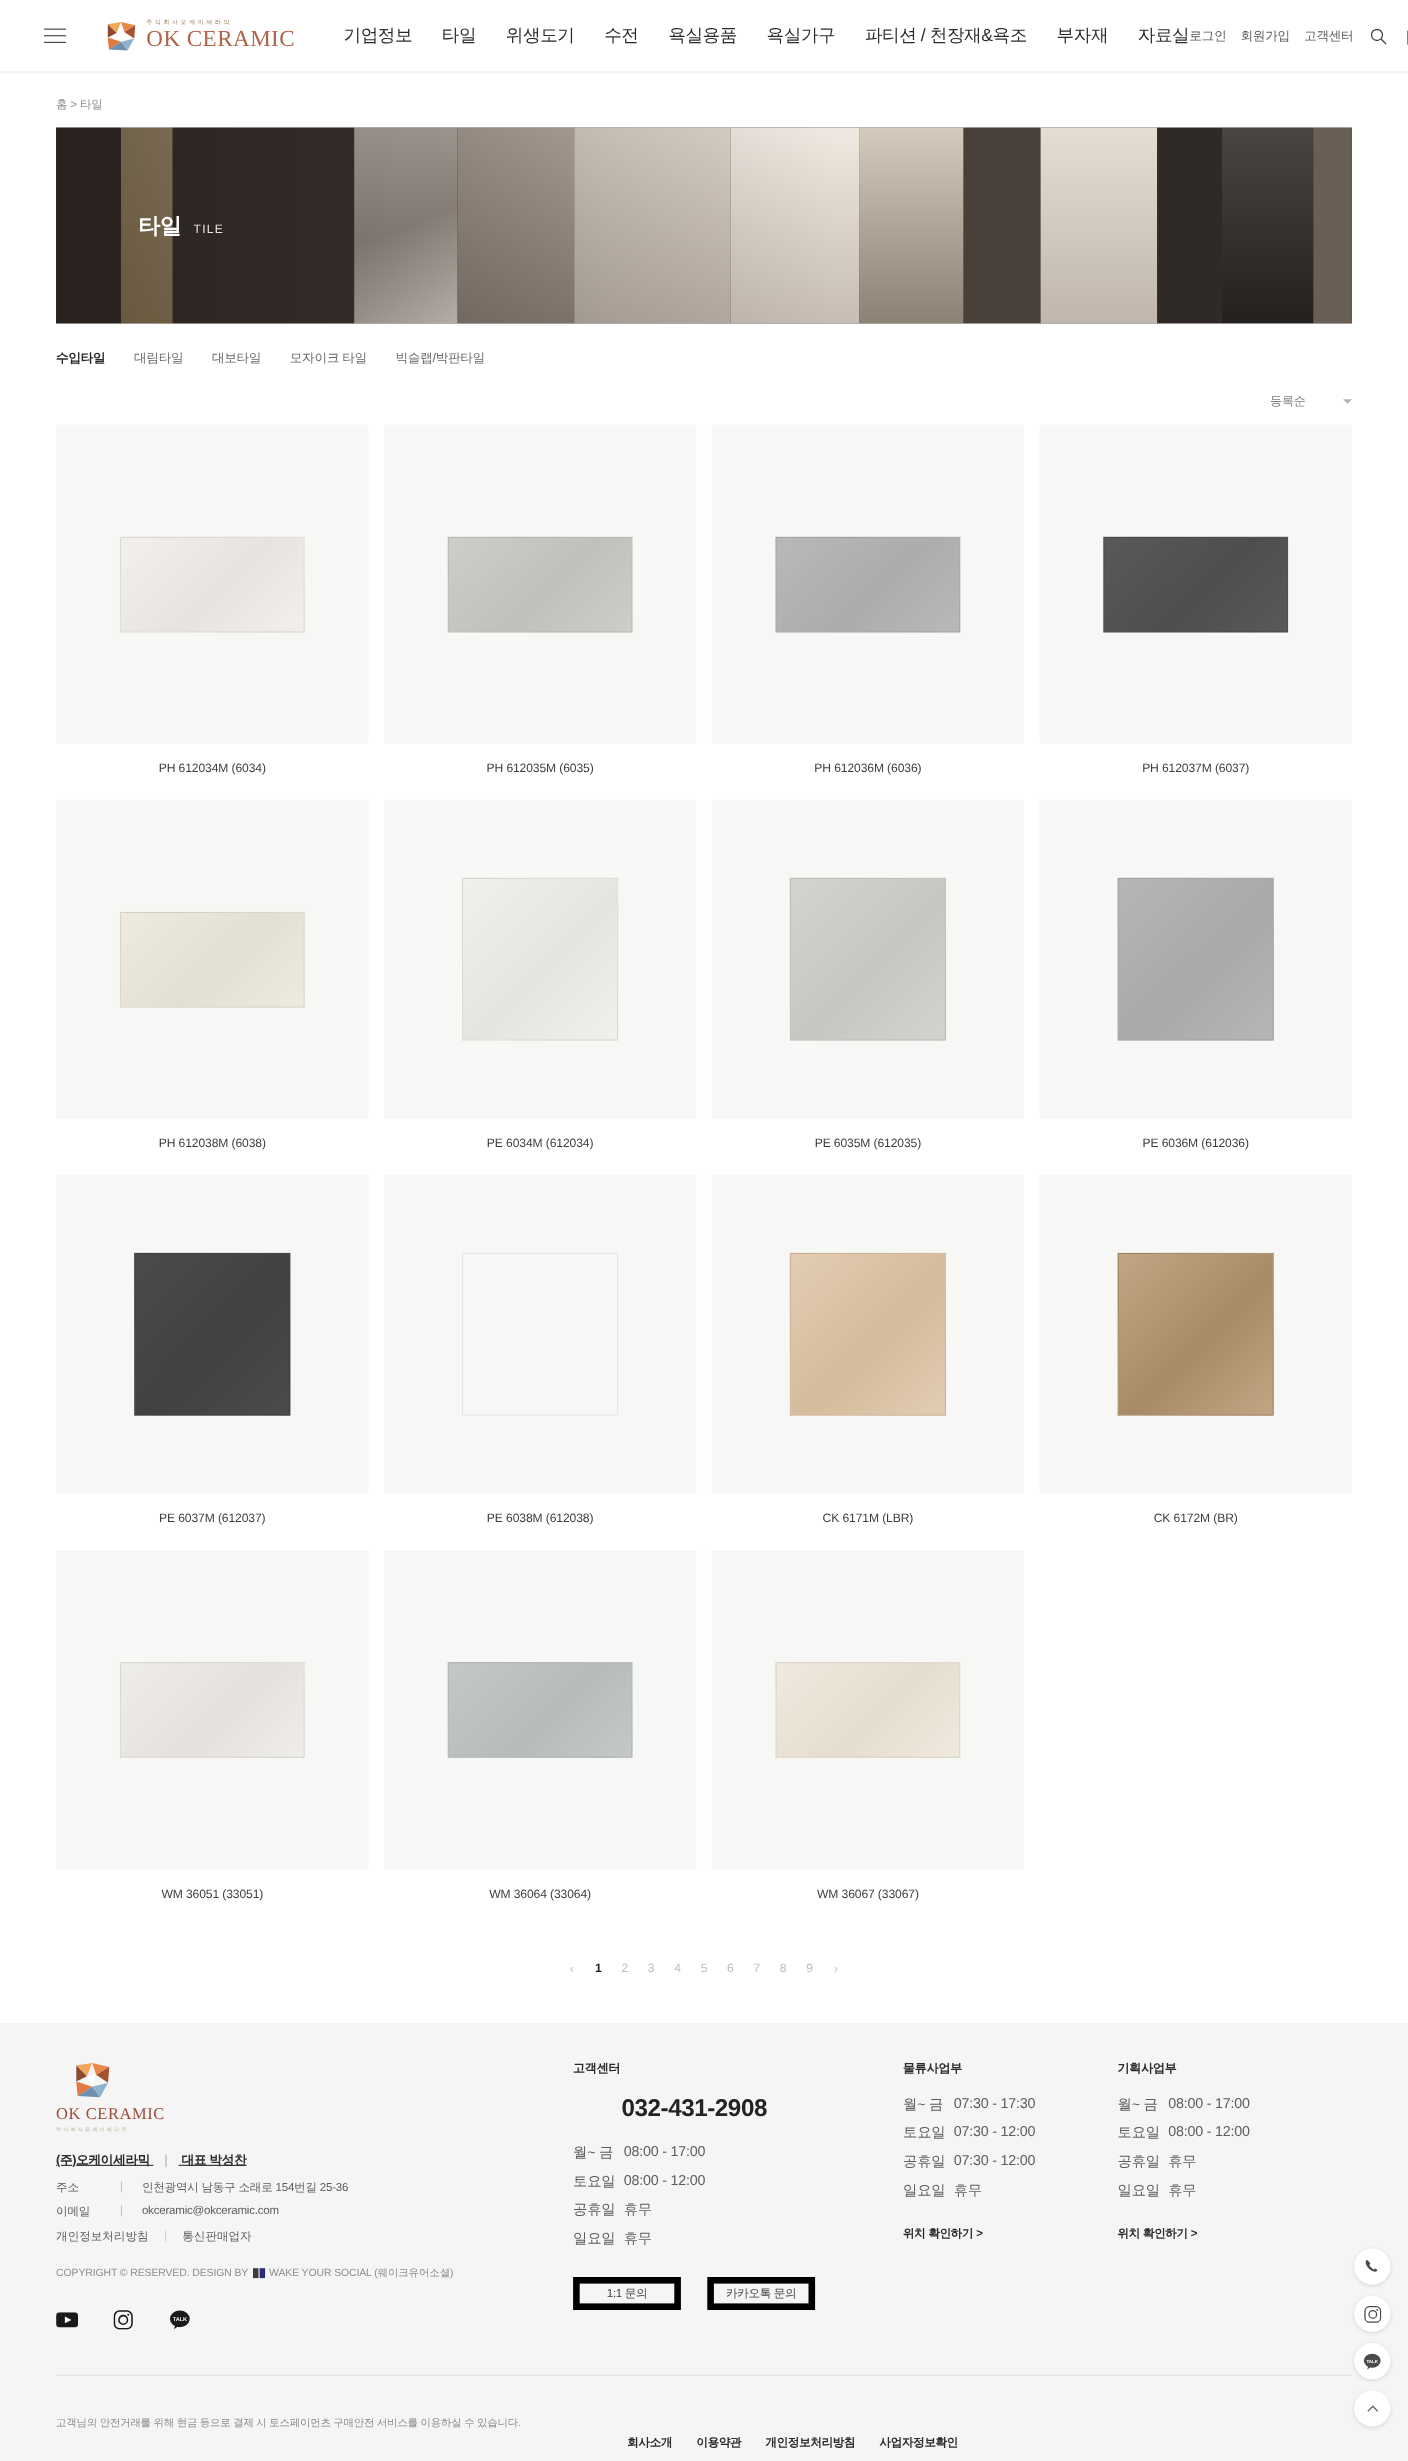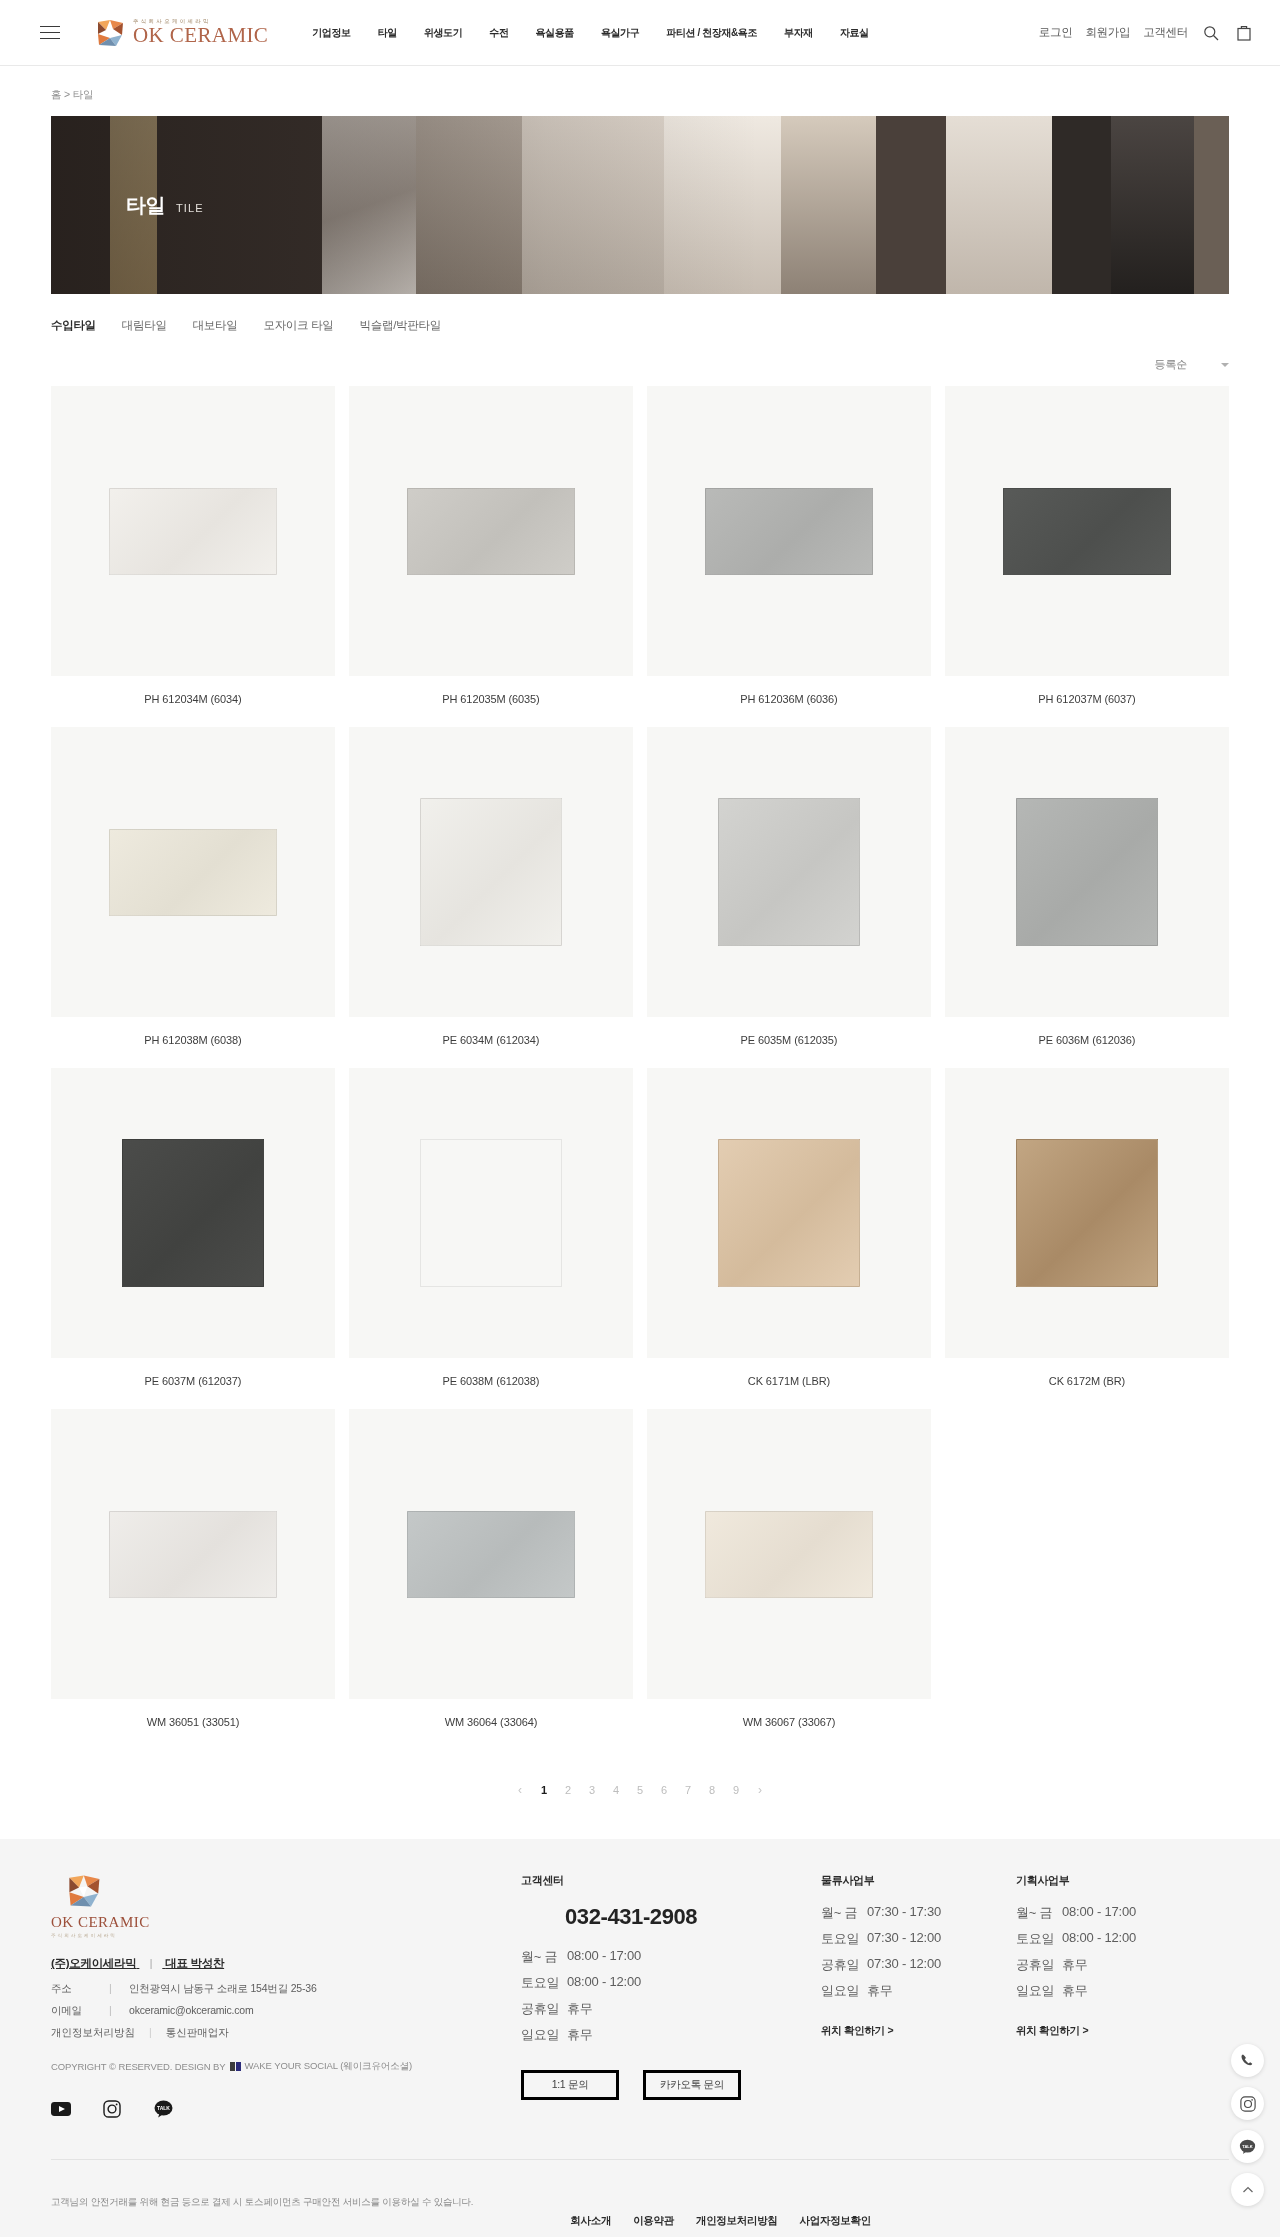--- a/index.html
+++ b/index.html
@@ -37,21 +37,21 @@
     font-family: "DejaVu Sans", sans-serif; display:block; margin-bottom: 1px;
   }
   .brand-name {
     font-family: "Liberation Serif", "DejaVu Serif", serif;
     font-size: 21px; letter-spacing: 0.4px; color: #b0654a; display:block;
     font-weight: 400;
   }
 
   .gnb { display: flex; align-items: center; margin-left: 44px; gap: 27px; flex: 1 1 auto; }
   .gnb a {
-    font-size: 10px; font-weight: 700; color: #2b2b2b;
+    font-size: 16px; font-weight: 400; color: #2b2b2b;
     text-decoration: none; white-space: nowrap; letter-spacing: -0.4px;
   }
   .gnb a.active { color: #2b2b2b; }
 
   .util { display: flex; align-items: center; gap: 13px; flex: 0 0 auto; }
   .util a { font-size: 11.5px; color: #585858; text-decoration: none; white-space: nowrap; letter-spacing:-0.3px;}
   .util .icobtn { width: 20px; height: 20px; display:flex; align-items:center; justify-content:center; cursor:pointer;}
 
   
   .breadcrumb {
@@ -174,21 +174,21 @@
   .f-social .s { width: 20px; height: 20px; display:flex; align-items:center; justify-content:center; cursor:pointer;}
 
   .f-head { font-size: 11px; font-weight: 700; color: #2b2b2b; margin-bottom: 16px; letter-spacing:-0.3px;}
   .f-phone { font-size: 22px; font-weight: 700; color: #232323; letter-spacing: -0.4px; margin-bottom: 18px; margin-left: 44px; }
   .f-hours { font-size: 13px; color: #5d5d5d; display: flex; margin-bottom: 8px; letter-spacing:-0.2px;}
   .f-hours .d { width: 46px; flex: 0 0 auto; }
   .f-loc { font-size: 10.5px; font-weight: 700; color: #2b2b2b; margin-top: 16px; text-decoration: none; display:inline-block; letter-spacing:-0.3px;}
 
   .f-buttons { display: flex; gap: 24px; margin-top: 26px; }
   .f-btn {
-    width: 98px; height: 30px; border: 3px solid #000000; background: #f5f5f5;
+    width: 98px; height: 30px; border: 6px solid #000000; background: #f5f5f5;
     display: flex; align-items: center; justify-content: center;
     font-size: 10.5px; color: #3d3d3d; cursor: pointer; letter-spacing:-0.3px;
   }
 
   .footer-bottom {
     margin-top: 18px;
     border-top: 1px solid #e3e3e3;
     padding: 16px 0 22px 0;
     display: flex; align-items: center;
   }

